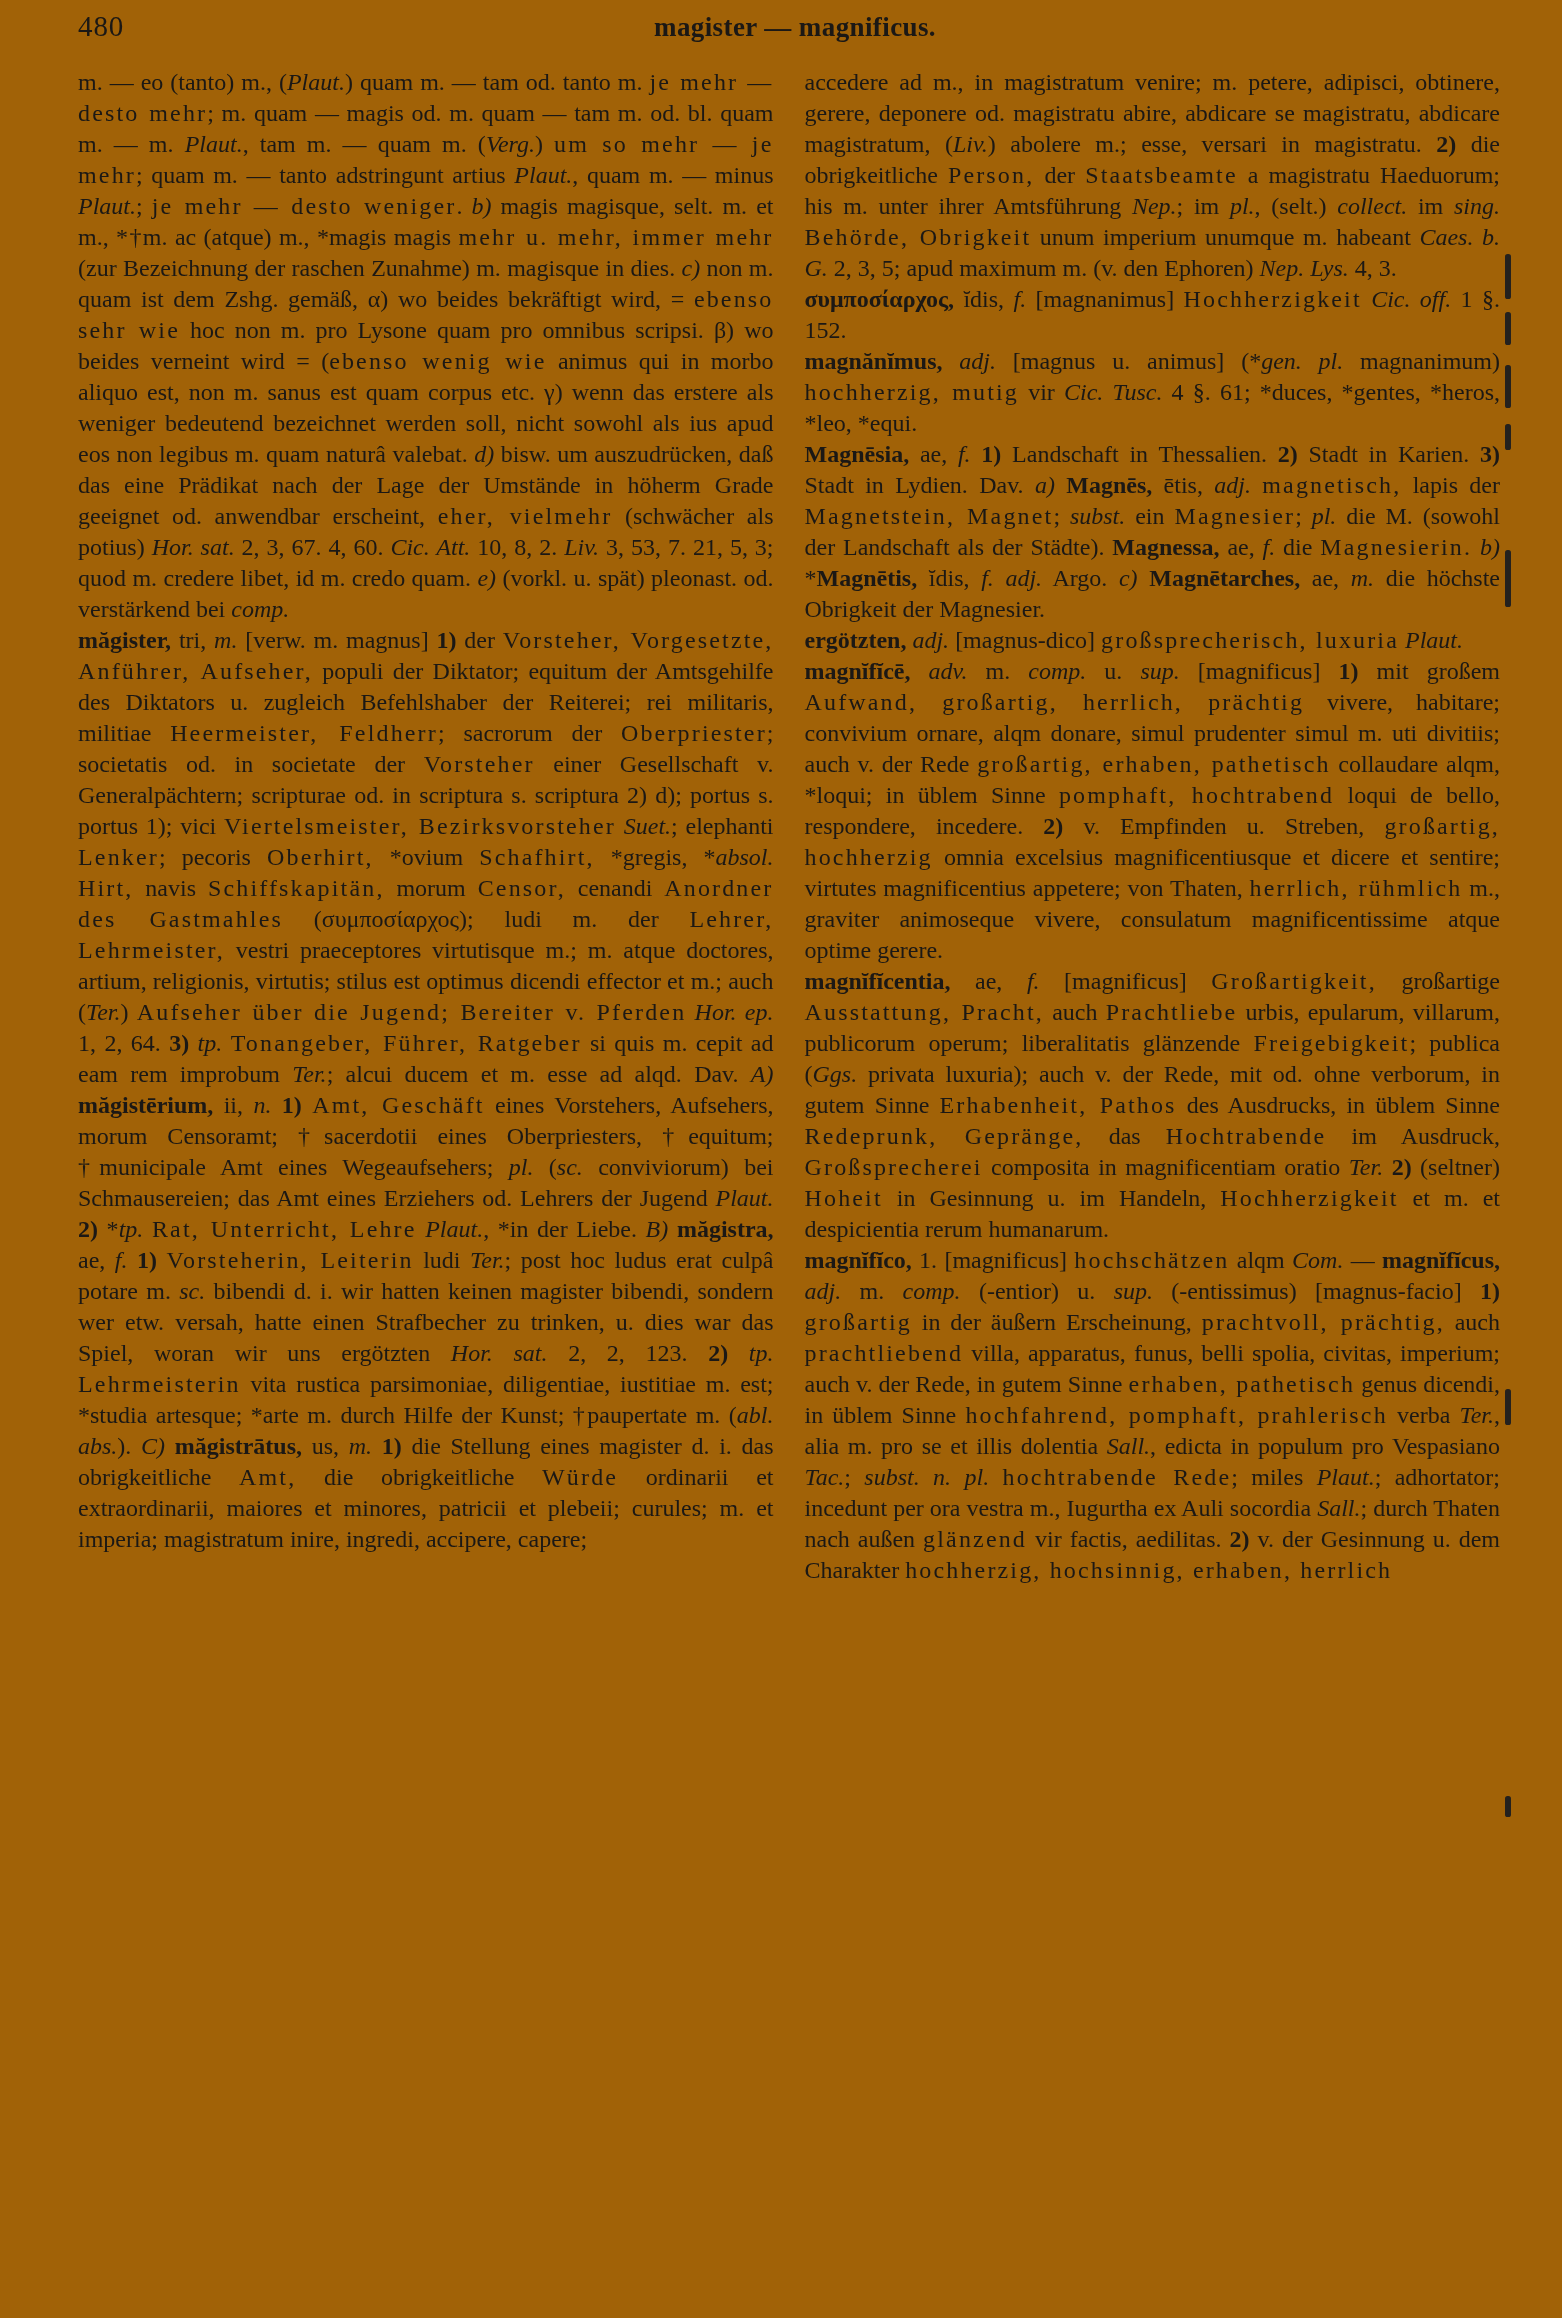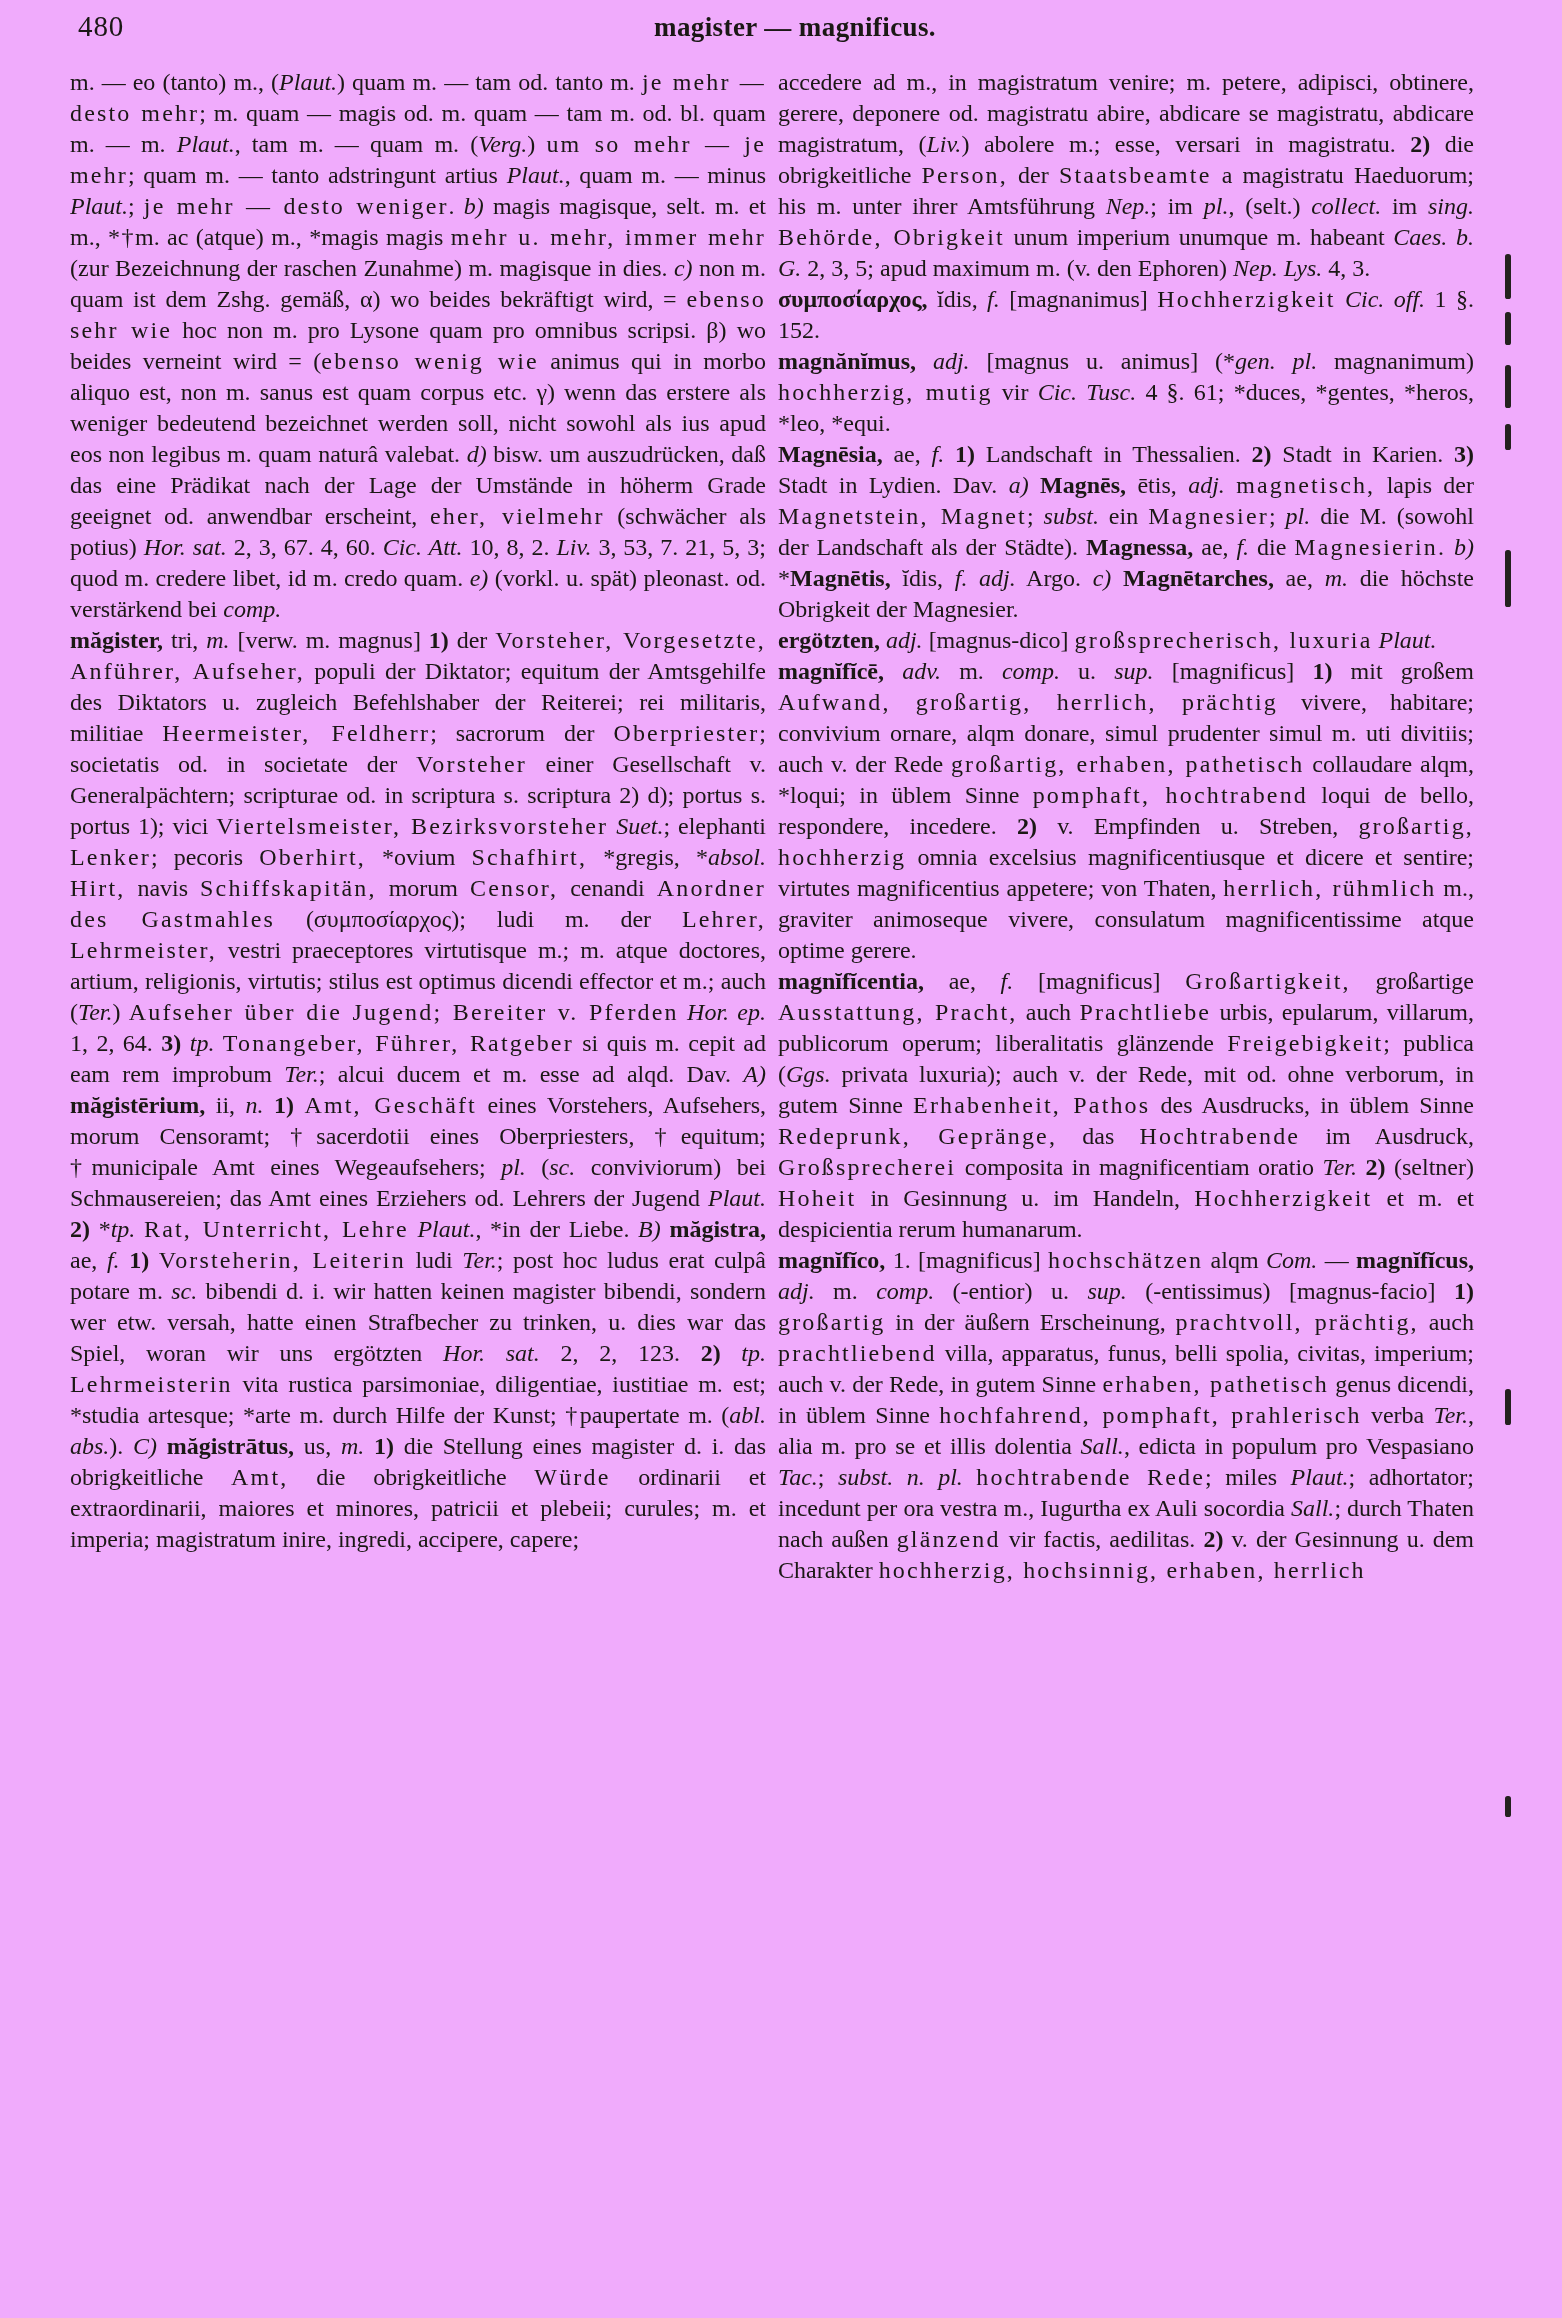--- a/index.html
+++ b/index.html
@@ -1,20 +1,20 @@
 <!DOCTYPE html>
 <html style="font-size:13.8px"><head>
 <meta charset="utf-8">
 <style>
   html, body { margin: 0; padding: 0; background: #efede7; }
   .page {
     position: relative;
     width: 1562px;
     height: 2319px;
-    background: #f0abfc;
+    background: #a16207;
     color: #1b1815;
     font-family: "Liberation Serif", "DejaVu Serif", serif;
     overflow: hidden;
   }
   .page-header {
     position: absolute;
     top: 10.3px;
     left: 78px;
     width: 1422px;
     height: 43px;
@@ -32,25 +32,25 @@
     right: 0;
     top: 1.7px;
     text-align: center;
     font-weight: bold;
     font-size: 27px;
     letter-spacing: 0.4px;
   }
   .columns {
     position: absolute;
     top: 67px;
-    left: 70px;
+    left: 78px;
     width: 1422px;
     height: 2240px;
     display: flex;
-    gap: 12px;
+    gap: 31px;
     overflow: hidden;
   }
   .column {
     width: 696px;
     font-size: 24px;
     line-height: 31px;
     text-align: justify;
   }
   .entry { margin: 0; padding: 0; }
   .run-n { }

